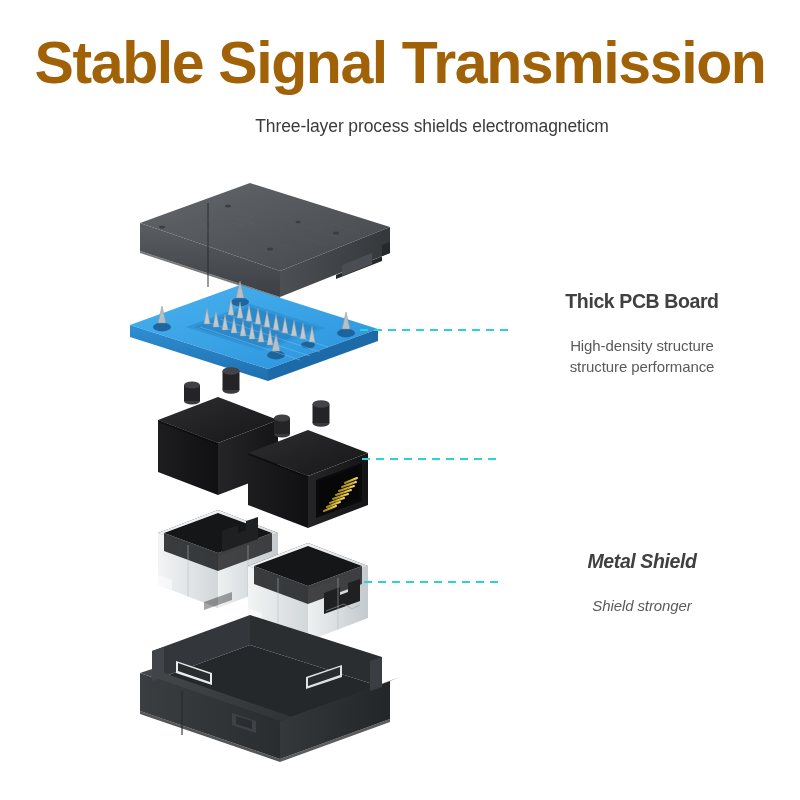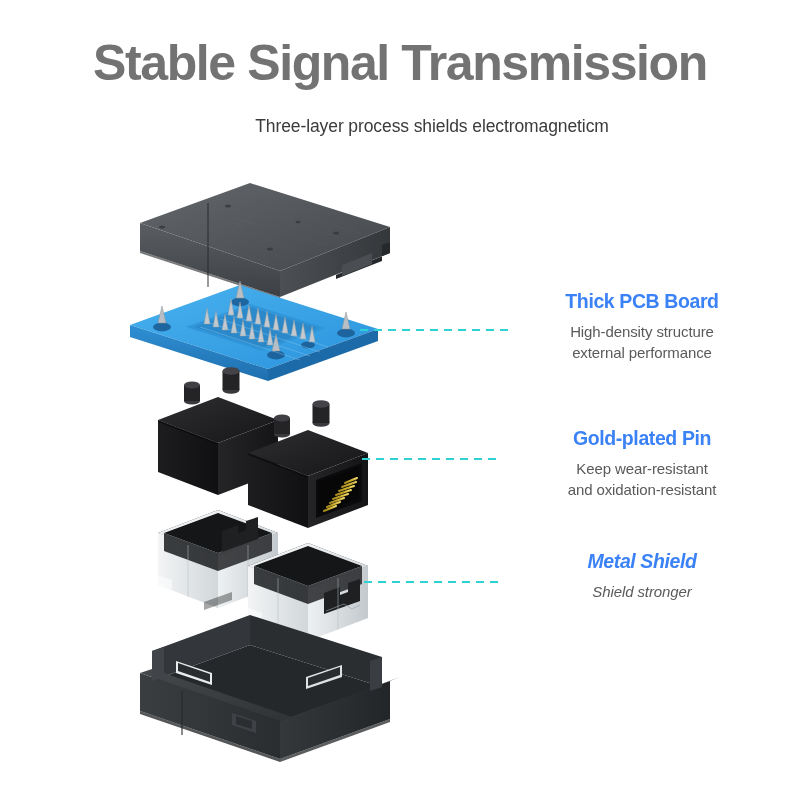--- a/index.html
+++ b/index.html
@@ -10,42 +10,42 @@
     position:relative;
     overflow:hidden;
     -webkit-font-smoothing:antialiased;
   }
   .page { position:relative; width:800px; height:800px; }
 
   
   .title {
     position:absolute; left:0; top:32px; width:800px;
     text-align:center;
-    font-size:50px; line-height:62px;
-    font-weight:bold; color:#737373;
+    font-size:59px; line-height:62px;
+    font-weight:bold; color:#a16207;
     letter-spacing:-1.4px;
   }
   .subtitle {
     position:absolute; left:0; top:113px; width:800px;
     text-align:center;
     font-size:17.5px; line-height:26px;
     color:#3b3b3b; font-weight:normal;
     letter-spacing:-0.1px;
     margin-left:32px;
   }
   .subtitle span { display:block; }
 
   
   .callout { position:absolute; width:300px; text-align:center; }
   .callout .head {
-    font-size:19.5px; font-weight:bold; color:#3b82f6;
+    font-size:19.5px; font-weight:bold; color:#404040;
     letter-spacing:-0.4px; line-height:26px;
   }
   .callout .desc {
-    margin-top:7px;
+    margin-top:21px;
     font-size:15px; line-height:21px; color:#5a5a5a;
     letter-spacing:-0.1px;
   }
   .callout .desc span { display:block; }
   #callout-pcb    { left:492px; top:288px; }
   #callout-pin    { left:492px; top:425px; }
   #callout-shield { left:492px; top:548px;font-style:italic; }
 
   
   .leader {
@@ -371,31 +371,24 @@
   </div>
 
   <div class="leader" id="leader-pcb"></div>
   <div class="leader" id="leader-pin"></div>
   <div class="leader" id="leader-shield"></div>
 
   <div class="callout" id="callout-pcb">
     <div class="head">Thick PCB Board</div>
     <div class="desc">
       <span>High-density structure</span>
-      <span>external performance</span>
+      <span>structure performance</span>
     </div>
   </div>
 
-  <div class="callout" id="callout-pin">
-    <div class="head">Gold-plated Pin</div>
-    <div class="desc">
-      <span>Keep wear-resistant</span>
-      <span>and oxidation-resistant</span>
-    </div>
-  </div>
 
   <div class="callout" id="callout-shield">
     <div class="head">Metal Shield</div>
     <div class="desc">
       <span>Shield stronger</span>
     </div>
   </div>
 
 </div>
 

